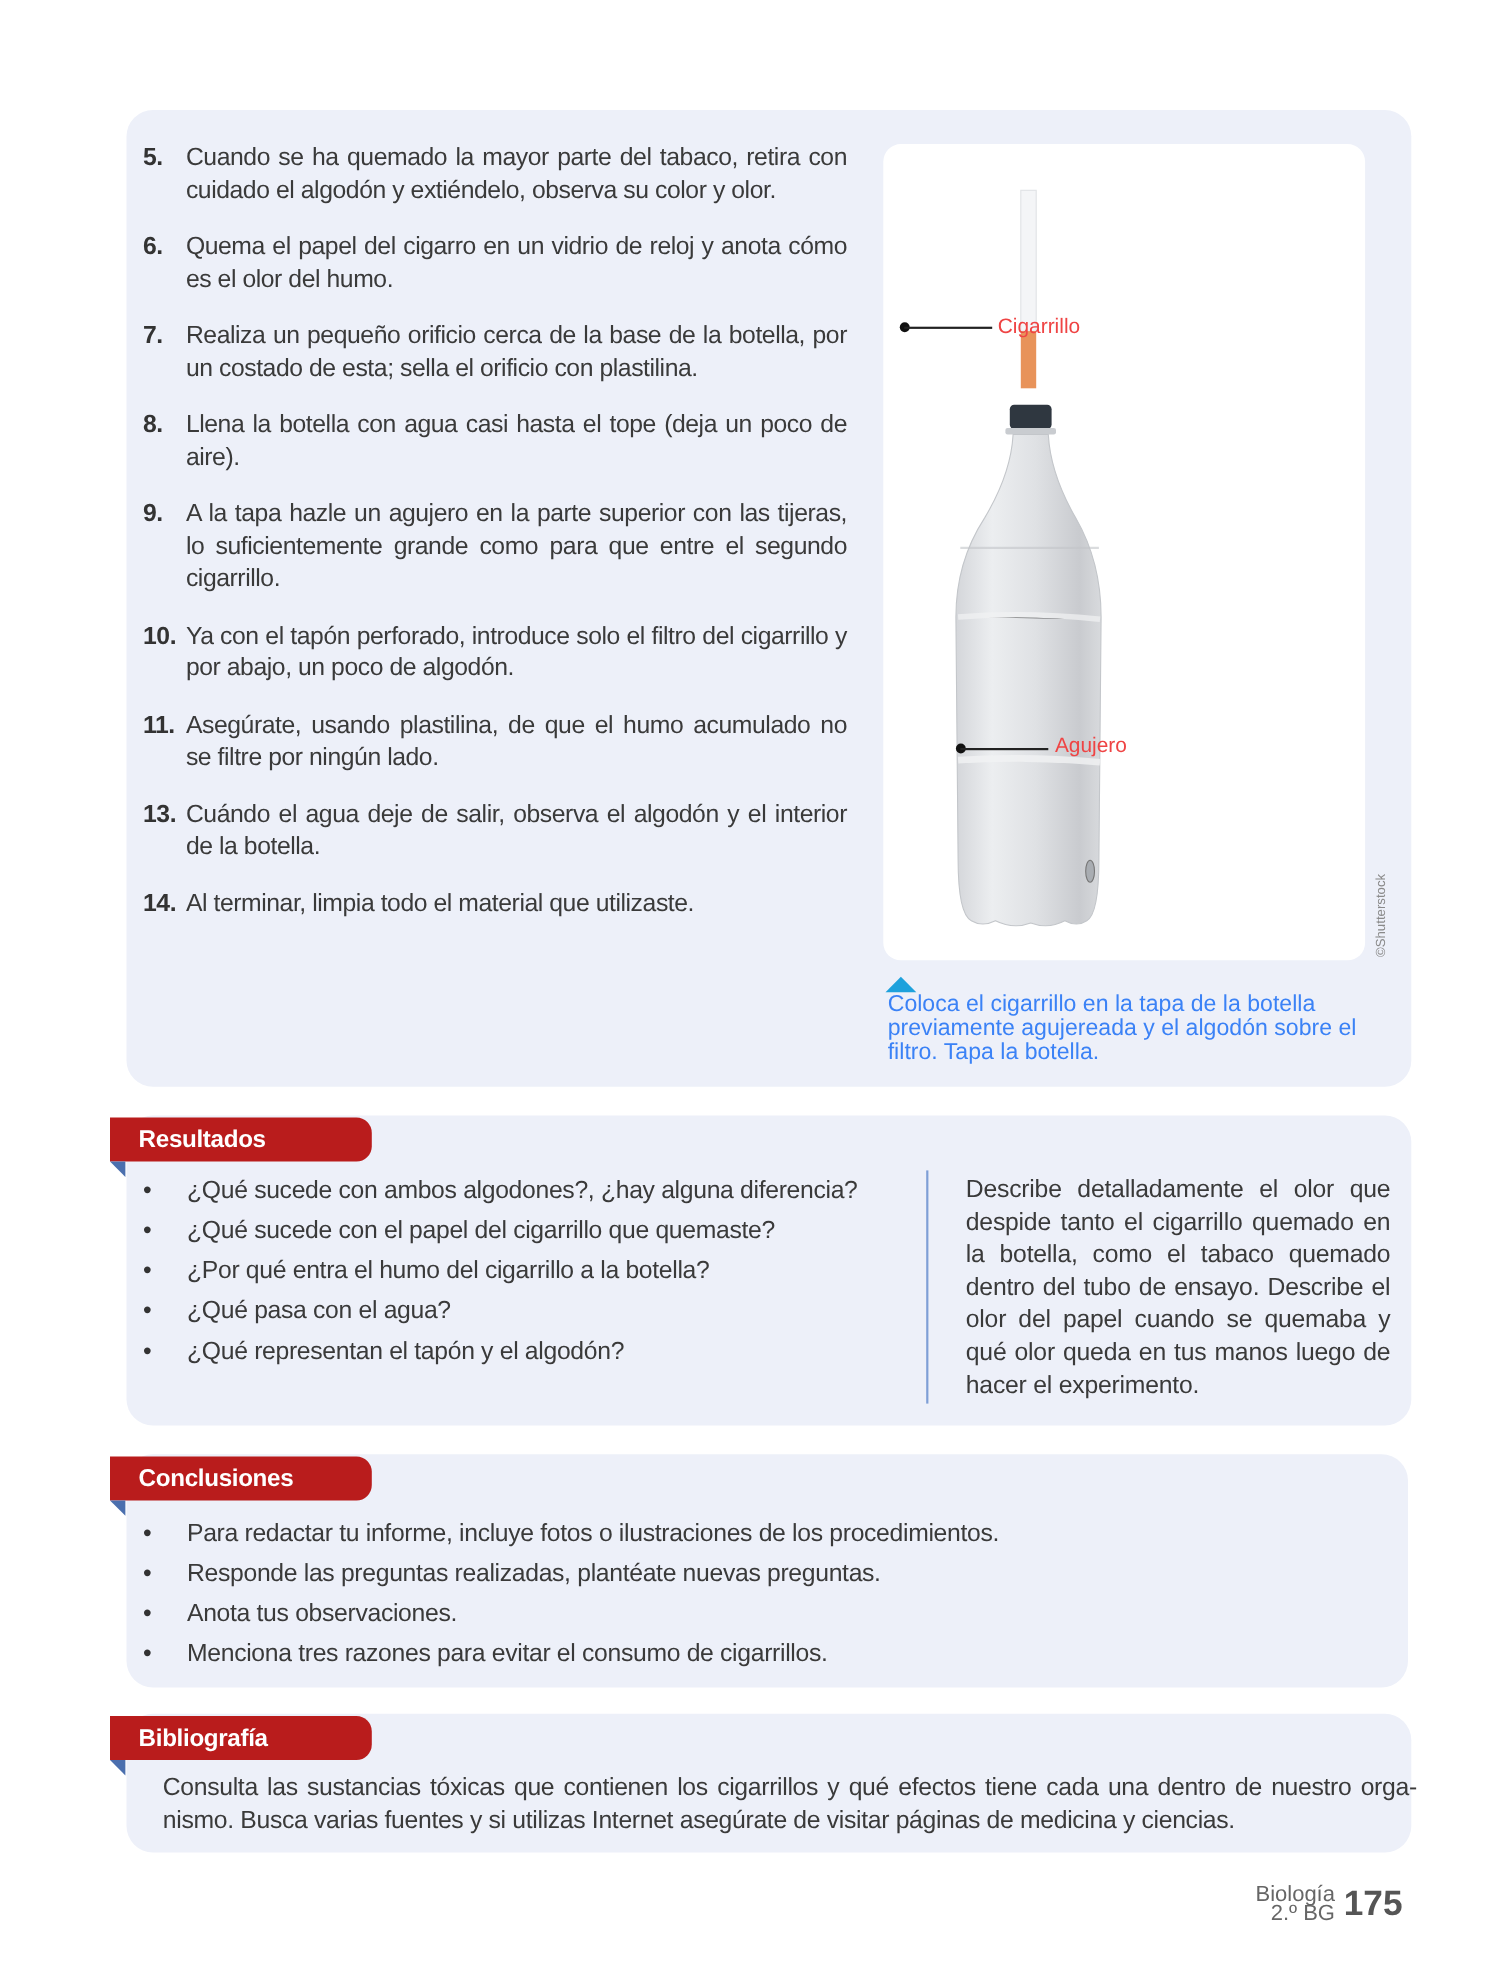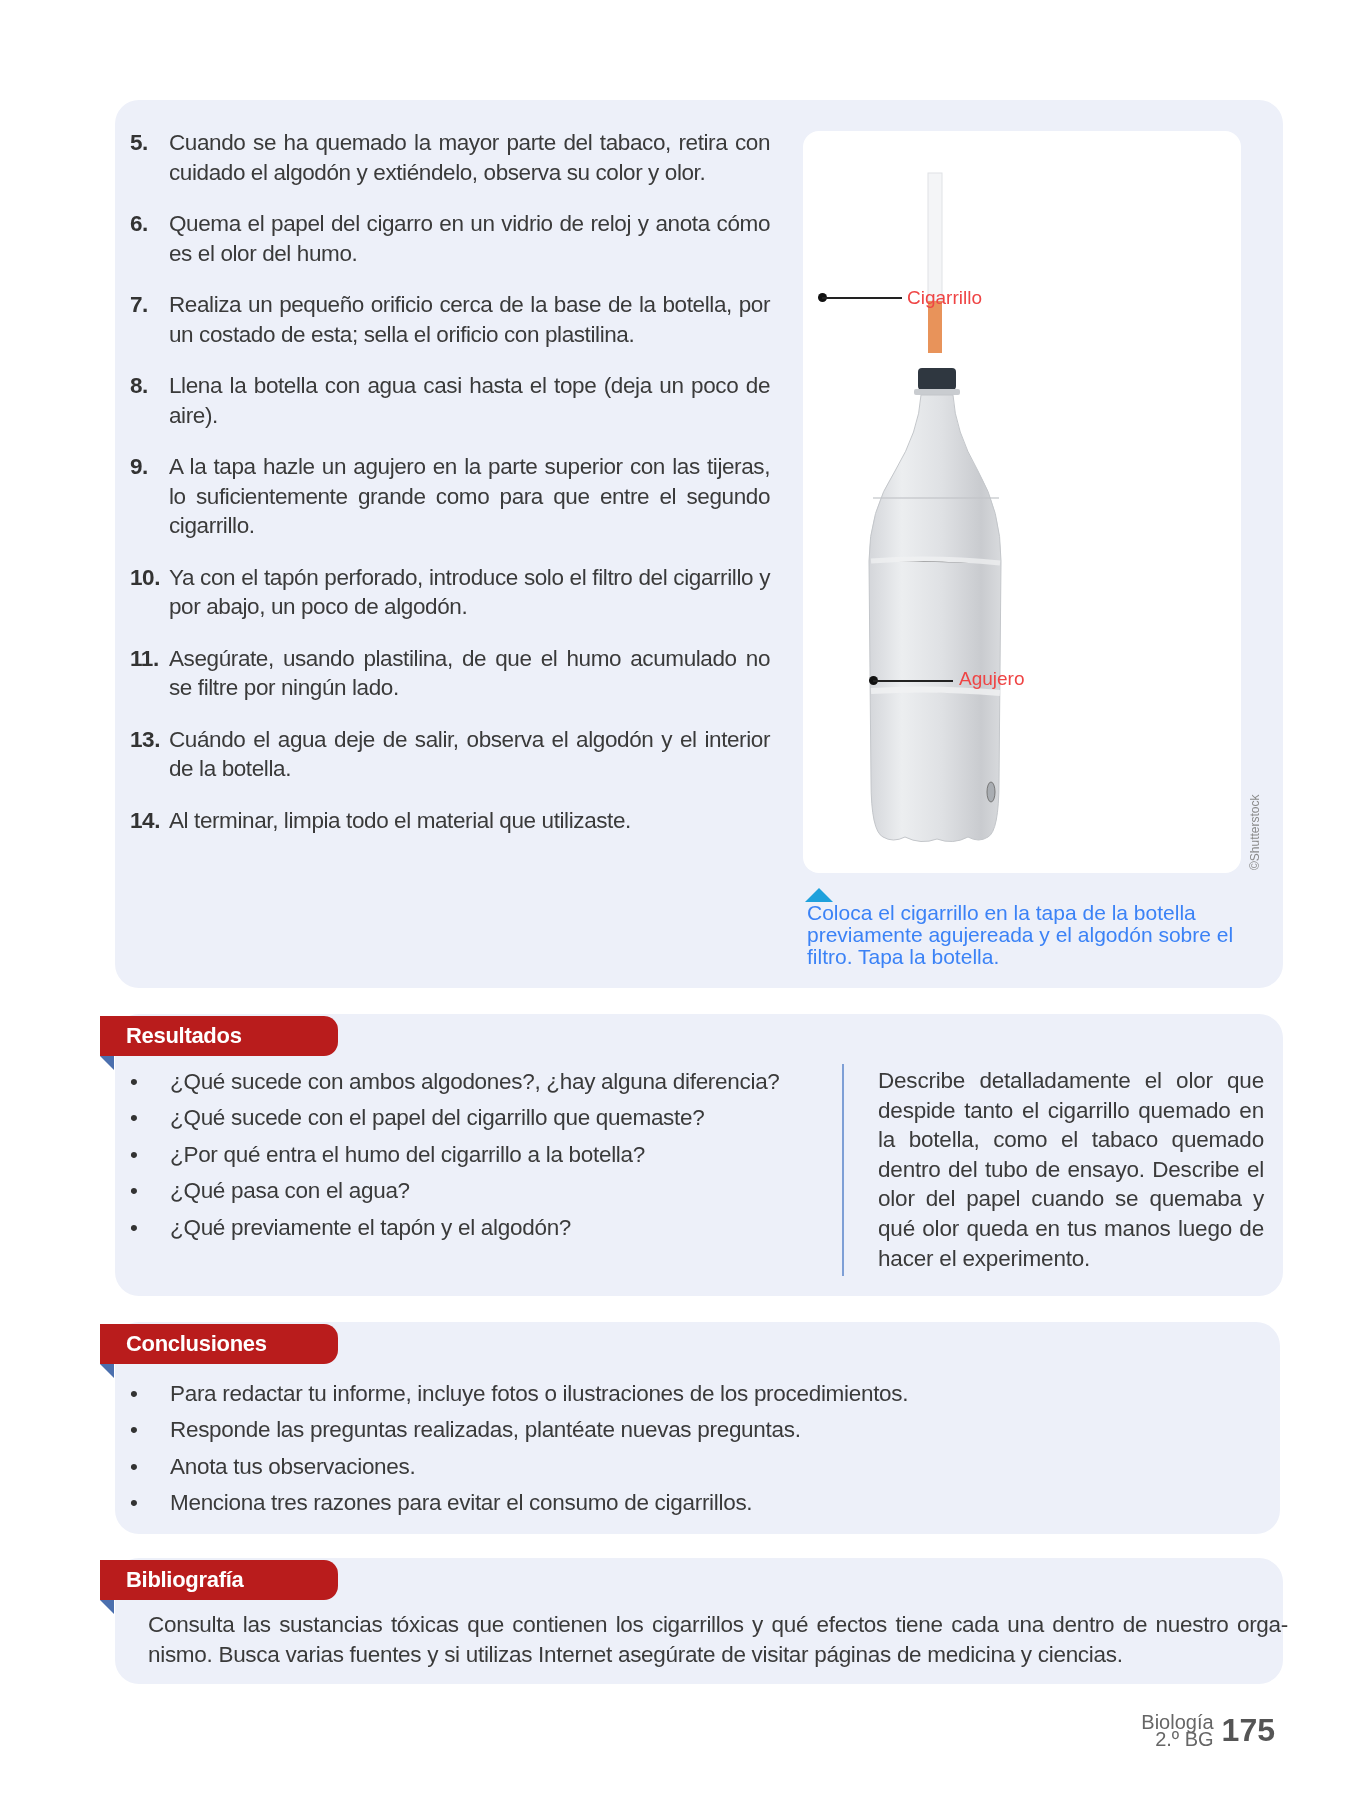--- a/index.html
+++ b/index.html
@@ -155,21 +155,21 @@
 <div class="caption-triangle"></div>
 <div class="caption">Coloca el cigarrillo en la tapa de la botella previamente agujereada y el algodón sobre el filtro. Tapa la botella.</div>
 
 <div class="panel" id="results-panel"></div>
 <div class="section-tab" style="top:1016px;">Resultados</div>
 <ul class="bullets" style="left:130px; top:1064px; width:700px;">
   <li>¿Qué sucede con ambos algodones?, ¿hay alguna diferencia?</li>
   <li>¿Qué sucede con el papel del cigarrillo que quemaste?</li>
   <li>¿Por qué entra el humo del cigarrillo a la botella?</li>
   <li>¿Qué pasa con el agua?</li>
-  <li>¿Qué previamente el tapón y el algodón?</li>
+  <li>¿Qué representan el tapón y el algodón?</li>
 </ul>
 <div class="divider-v"></div>
 <div class="results-right">Describe detalladamente el olor que despide tanto el cigarrillo quemado en la botella, como el tabaco quemado dentro del tubo de ensayo. Describe el olor del papel cuando se quemaba y qué olor queda en tus manos luego de hacer el experimento.</div>
 
 <div class="panel" id="conclusions-panel"></div>
 <div class="section-tab" style="top:1324px;">Conclusiones</div>
 <ul class="bullets" style="left:130px; top:1376px; width:1100px;">
   <li>Para redactar tu informe, incluye fotos o ilustraciones de los procedimientos.</li>
   <li>Responde las preguntas realizadas, plantéate nuevas preguntas.</li>
   <li>Anota tus observaciones.</li>

